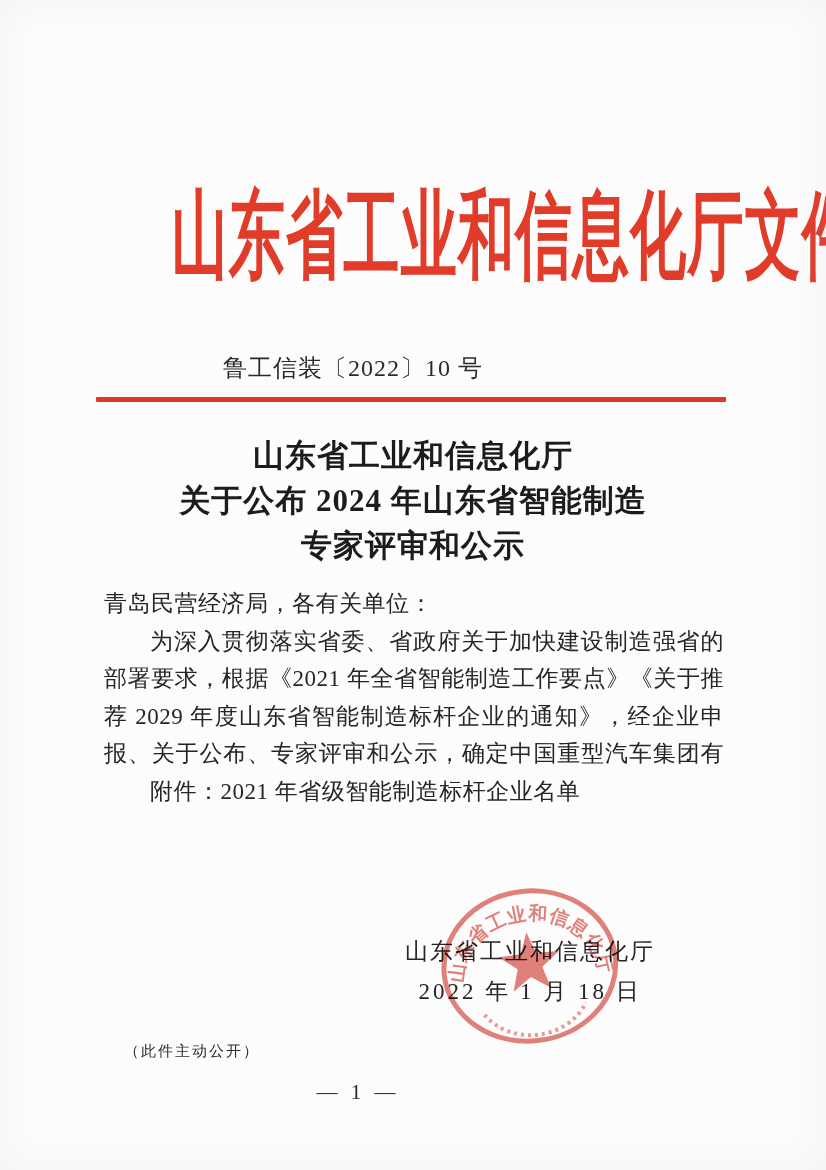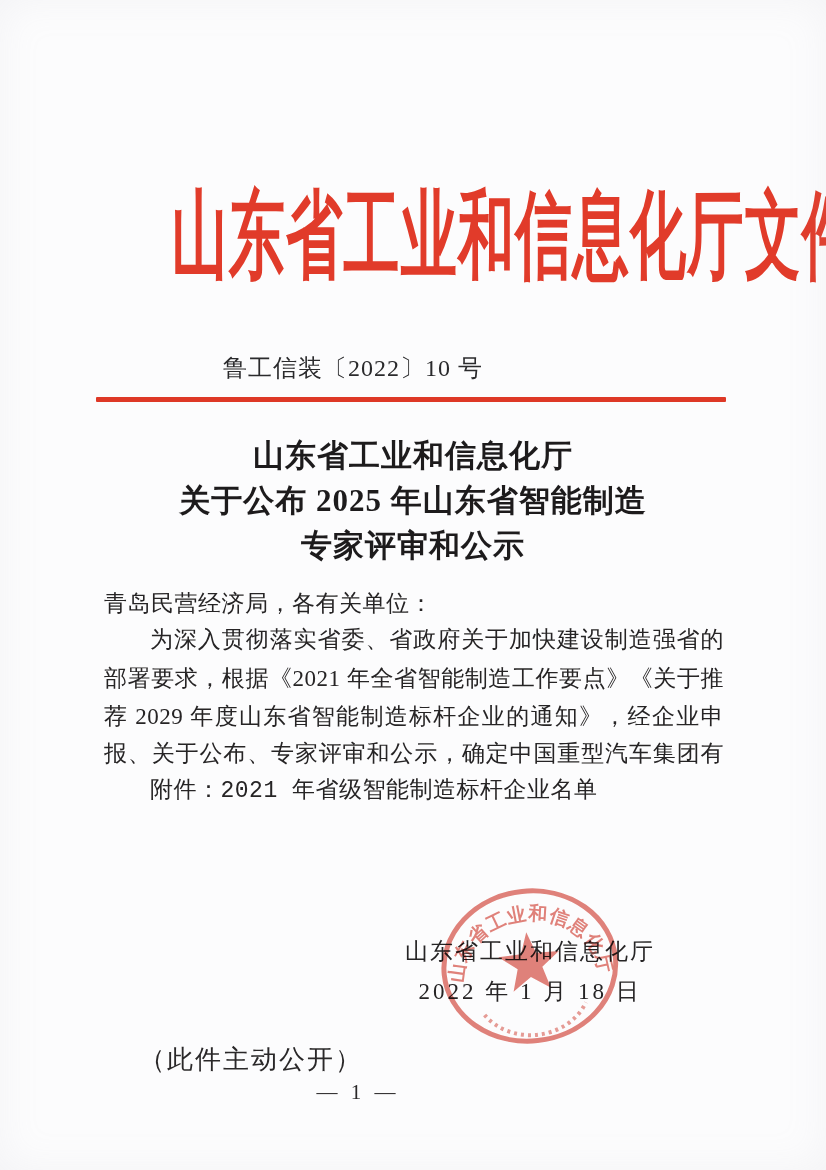--- a/index.html
+++ b/index.html
@@ -80,21 +80,21 @@
     position: absolute;
     top: 585px;
     left: 104px;
     width: 620px;
     font-size: 23px;
     line-height: 37.5px;
     color: #262425;
     letter-spacing: 0.5px;
   }
   .body-line { min-height: 37.5px; text-align: left; }
-  .body-line.indent { text-indent: 2em; font-family: Liberation Mono, monospace; }
+  .body-line.indent { text-indent: 2em; }
   .body-line.full { text-align: justify; text-align-last: justify; }
 
   .sig-org, .sig-date {
     position: absolute;
     left: 530px;
     transform: translateX(-50%);
     white-space: nowrap;
     font-size: 23px;
     letter-spacing: 2px;
     color: #262425;
@@ -111,24 +111,23 @@
     opacity: 0.68;
     mix-blend-mode: multiply;
     transform: rotate(-6deg);
     pointer-events: none;
   }
 
   .disclosure-note {
     position: absolute;
     left: 124px;
     top: 1042px;
-    font-size: 26px;
+    font-size: 15px;
     letter-spacing: 2px;
     color: #2a2829;
-    margin-left: 15px;
   }
 
   .page-number {
     position: absolute;
     left: 358px;
     top: 1080px;
     transform: translateX(-50%);
     font-size: 21px;
     letter-spacing: 4px;
     color: #2a2829;
@@ -141,21 +140,21 @@
 <div class="page">
 
   <div class="agency-header">山东省工业和信息化厅文件</div>
 
   <div class="doc-number">鲁工信装〔2022〕10 号</div>
 
   <div class="red-rule"></div>
 
   <div class="doc-title">
     <div>山东省工业和信息化厅</div>
-    <div>关于公布 2025 年山东省智能制造</div>
+    <div>关于公布 2024 年山东省智能制造</div>
     <div>专家评审和公示</div>
   </div>
 
   <div class="body-block">
     <div class="body-line">青岛民营经济局，各有关单位：</div>
     <div class="body-line indent full">为深入贯彻落实省委、省政府关于加快建设制造强省的</div>
     <div class="body-line full">部署要求，根据《2021 年全省智能制造工作要点》《关于推</div>
     <div class="body-line full">荐 2029 年度山东省智能制造标杆企业的通知》，经企业申</div>
     <div class="body-line full">报、关于公布、专家评审和公示，确定中国重型汽车集团有</div>
     <div class="body-line indent">附件：2021 年省级智能制造标杆企业名单</div>

